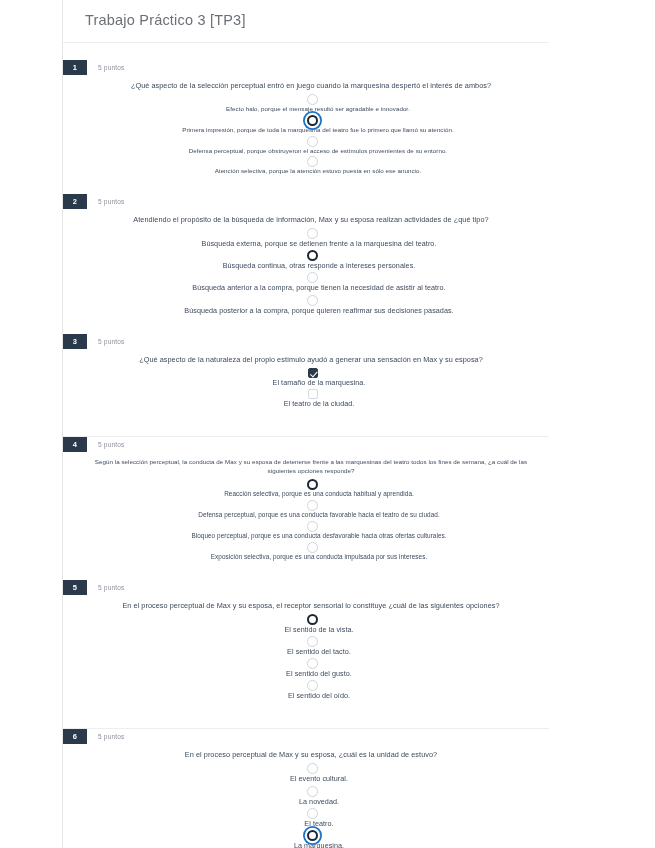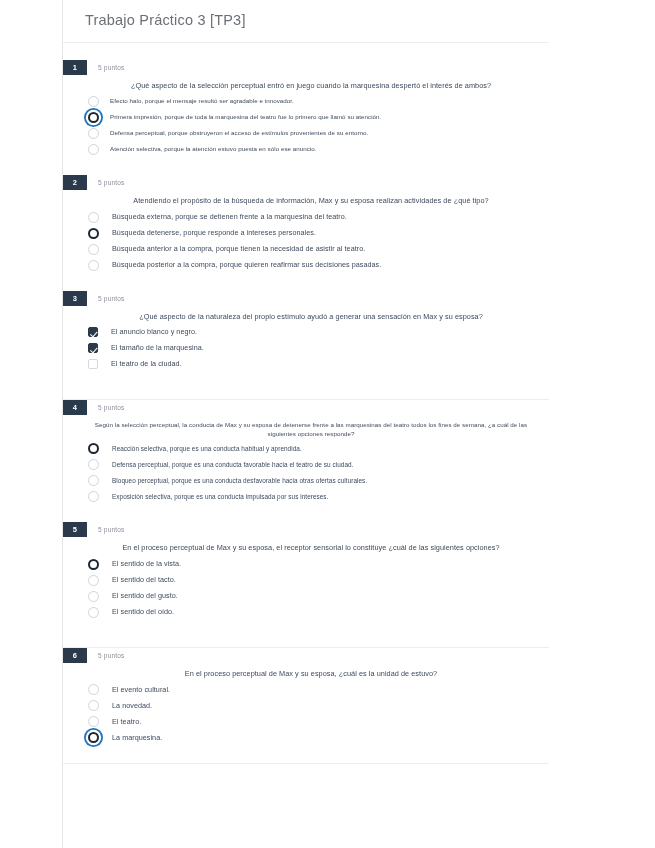--- a/index.html
+++ b/index.html
@@ -87,20 +87,21 @@
     line-height: 1.5;
   }
 
   
   .options { padding-left: 3px; }
   .option {
     display: flex;
     align-items: center;
     min-height: 15px;
     margin-bottom: 1px;
+    flex-direction: column;
   }
   .option-label {
     font-size: 7.2px;
     color: #3d4a5c;
     padding-left: 13px;
     line-height: 1.4;
     letter-spacing: 0.05px;
   }
   .option.small .option-label { font-size: 6.4px; }
   .option.tiny .option-label { font-size: 6.2px; padding-left: 11px; }
@@ -208,21 +209,21 @@
           </div>
           <div class="q-body">
             <div class="q-text">Atendiendo el propósito de la búsqueda de información, Max y su esposa realizan actividades de ¿qué tipo?</div>
             <div class="options">
               <div class="option">
                 <span class="radio"></span>
                 <span class="option-label">Búsqueda externa, porque se detienen frente a la marquesina del teatro.</span>
               </div>
               <div class="option">
                 <span class="radio checked"></span>
-                <span class="option-label">Búsqueda detenerse, porque responde a intereses personales.</span>
+                <span class="option-label">Búsqueda continua, otras responde a intereses personales.</span>
               </div>
               <div class="option">
                 <span class="radio"></span>
                 <span class="option-label">Búsqueda anterior a la compra, porque tienen la necesidad de asistir al teatro.</span>
               </div>
               <div class="option">
                 <span class="radio"></span>
                 <span class="option-label">Búsqueda posterior a la compra, porque quieren reafirmar sus decisiones pasadas.</span>
               </div>
             </div>
@@ -230,24 +231,20 @@
           <div class="spacer-md"></div>
         </div>
         <div class="question q-sep">
           <div class="q-head">
             <div class="q-number">3</div>
             <div class="q-points">5 puntos</div>
           </div>
           <div class="q-body">
             <div class="q-text">¿Qué aspecto de la naturaleza del propio estímulo ayudó a generar una sensación en Max y su esposa?</div>
             <div class="options">
-              <div class="option">
-                <span class="checkbox checked"></span>
-                <span class="option-label">El anuncio blanco y negro.</span>
-              </div>
               <div class="option">
                 <span class="checkbox checked"></span>
                 <span class="option-label">El tamaño de la marquesina.</span>
               </div>
               <div class="option">
                 <span class="checkbox"></span>
                 <span class="option-label">El teatro de la ciudad.</span>
               </div>
             </div>
           </div>

